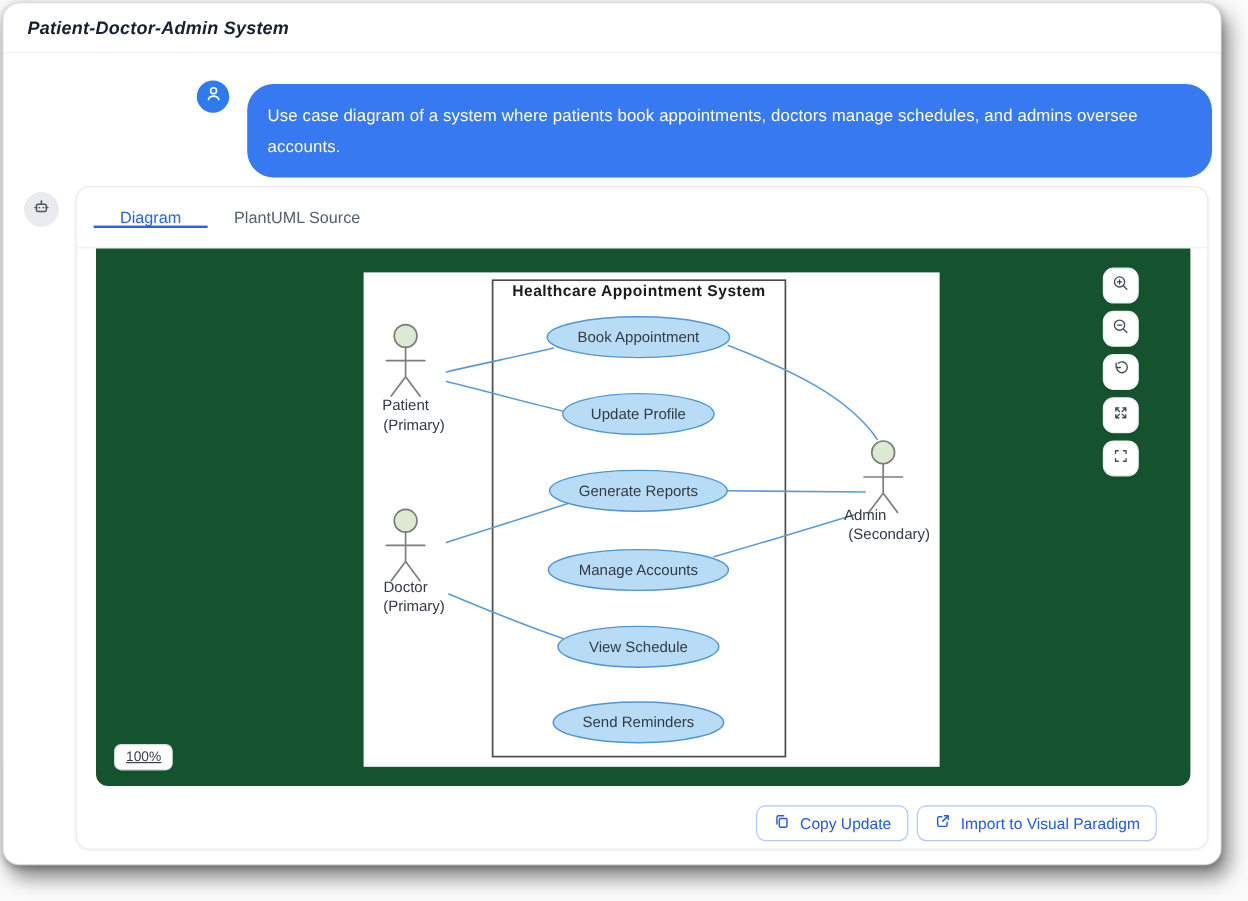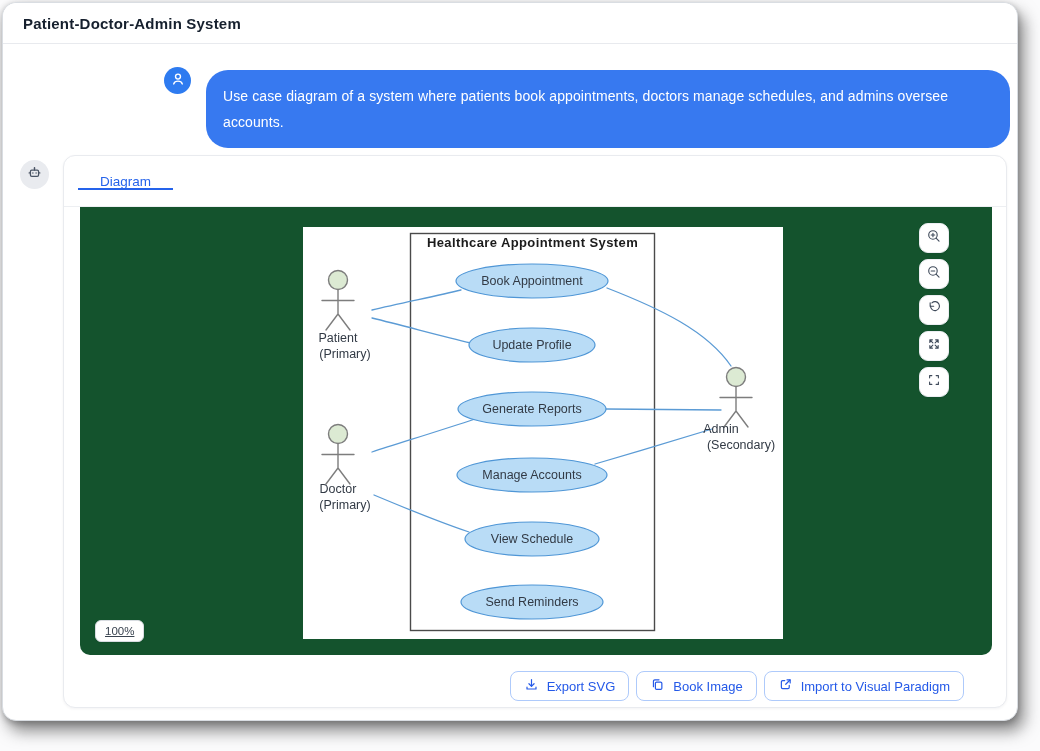--- a/index.html
+++ b/index.html
@@ -10,21 +10,21 @@
     position:absolute; left:2px; top:2px; width:1016px; height:719px;
     background:#ffffff; border:1px solid #d9dde2; border-radius:14px;
     box-shadow: 6px 10px 16px rgba(40,40,40,.55), 0 2px 6px rgba(0,0,0,.25);
   }
 
   .app-header {
     position:absolute; left:0; top:0; right:0; height:41px;
     border-bottom:1px solid #e8eaee; display:flex; align-items:center;
     padding:0 20px; border-radius:14px 14px 0 0; background:#fff;
   }
-  .app-title { font-size:15px; font-weight:700; color:#16202e; letter-spacing:.2px; }
+  .app-title { font-size:15px; font-weight:700; color:#16202e; letter-spacing:.2px;font-style:italic; }
 
   
   .user-avatar {
     position:absolute; left:161px; top:64px; width:27px; height:27px; border-radius:50%;
     background:#2e7bf0; display:flex; align-items:center; justify-content:center;
   }
   .chat-bubble {
     position:absolute; left:203px; top:67px; width:804px; min-height:66px;
     background:#3779f0; border-radius:22px; padding:13px 17px;
     color:#ffffff; font-size:14px; line-height:26px; letter-spacing:.1px;
@@ -125,20 +125,23 @@
         </svg>
       </span>
     </div>
 
     <div class="card">
 
       <div class="tabbar">
         <div class="tab active">
           <span>Diagram</span>
         </div>
+        <div class="tab">
+          <span>PlantUML Source</span>
+        </div>
       </div>
 
       <div class="panel">
 
         <div class="canvas">
           <svg width="480" height="412" viewBox="0 0 480 412">
 
             <rect x="107.5" y="6.5" width="244" height="397" fill="#ffffff" stroke="#4a4a4a" stroke-width="1.4"></rect>
             <text class="dg-title" x="229.5" y="20" text-anchor="middle">Healthcare Appointment System</text>
 
@@ -244,35 +247,25 @@
           </div>
         </div>
 
         <div class="zoom-badge">100%</div>
       </div>
 
       <div class="card-footer">
         <div class="fbtn">
           <span>
             <svg width="15" height="15" viewBox="0 0 20 20" fill="none" stroke-width="1.6" stroke-linecap="round" stroke-linejoin="round">
-              <path d="M10 3.5 V12"></path>
-                <path d="M6.6 9 L10 12.4 L13.4 9"></path>
-                <path d="M4 13.5 V16 H16 V13.5"></path>
-            </svg>
-          </span>
-          <span>Export SVG</span>
-        </div>
-        <div class="fbtn">
-          <span>
-            <svg width="15" height="15" viewBox="0 0 20 20" fill="none" stroke-width="1.6" stroke-linecap="round" stroke-linejoin="round">
               <rect x="7.2" y="6.8" width="8.6" height="9.7" rx="1.6"></rect>
               <path d="M4.6 13 V5.6 a1.8 1.8 0 0 1 1.8 -1.8 H12"></path>
             </svg>
           </span>
-          <span>Book Image</span>
+          <span>Copy Update</span>
         </div>
         <div class="fbtn">
           <span>
             <svg width="15" height="15" viewBox="0 0 20 20" fill="none" stroke-width="1.6" stroke-linecap="round" stroke-linejoin="round">
               <path d="M9 4.8 H6.2 a1.7 1.7 0 0 0 -1.7 1.7 V13.8 a1.7 1.7 0 0 0 1.7 1.7 H13.3 a1.7 1.7 0 0 0 1.7 -1.7 V11"></path>
               <path d="M12 3.8 H16.2 V8"></path>
                 <path d="M16 4 L10.3 9.7"></path>
             </svg>
           </span>
           <span>Import to Visual Paradigm</span>

